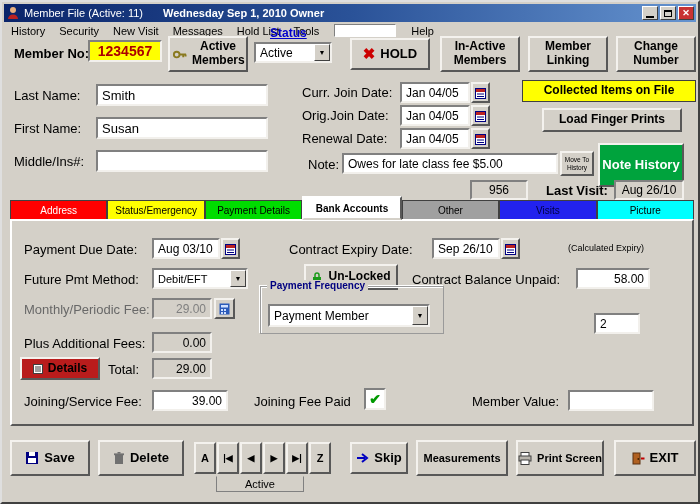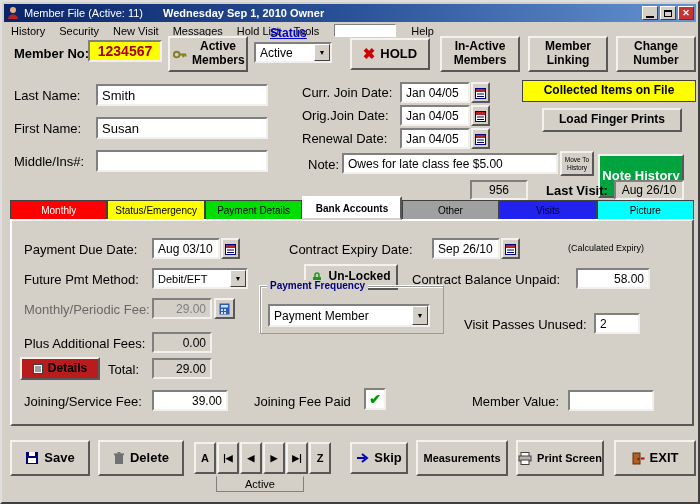--- a/index.html
+++ b/index.html
@@ -154,31 +154,31 @@
         <line x1="2" y1="7" x2="9" y2="7" stroke="#000080"></line>
         <line x1="2" y1="9.5" x2="9" y2="9.5" stroke="#000080"></line>
       </svg>
   </div>
 
   <span class="lbl" style="left:306px;top:155px;">Note:</span>
   <div class="sunken" style="left:340px;top:151px;width:216px;height:21px;">Owes for late class fee $5.00</div>
   <div class="btn tiny" style="left:558px;top:149px;width:34px;height:25px;padding:1px;">
     <span style="white-space:normal">Move To History</span>
   </div>
-  <div class="btn" style="left: 596px; top: 152px; width: 86px; height: 44px; color: rgb(255, 255, 255); font-size: 13px; background: rgb(0, 163, 61);">
+  <div class="btn" style="left: 596px; top: 141px; width: 86px; height: 44px; color: rgb(255, 255, 255); font-size: 13px; background: rgb(0, 163, 61);">
     <span>Note History</span>
   </div>
 
   <span class="lbl b" style="left:371px;top:181px;margin-top:32px;">Total Visits:</span>
   <div class="sunken flat center" style="left:468px;top:178px;width:58px;height:20px;">956</div>
   <span class="lbl b" style="left:544px;top:181px;">Last Visit:</span>
   <div class="sunken flat center" style="left:612px;top:178px;width:70px;height:20px;">Aug 26/10</div>
 
   <div class="tabs">
-    <div class="tab" style="background: rgb(255, 0, 0); color: rgb(255, 255, 255);">Monthly</div>
+    <div class="tab" style="background: rgb(255, 0, 0); color: rgb(255, 255, 255);">Address</div>
     <div class="tab" style="background: rgb(255, 255, 0); color: rgb(0, 0, 0);">Status/Emergency</div>
     <div class="tab" style="background: rgb(0, 221, 0); color: rgb(0, 0, 0);">Payment Details</div>
     <div class="tab active" style="background: rgb(255, 255, 255); color: rgb(0, 0, 0);">Bank Accounts</div>
     <div class="tab" style="background: rgb(160, 160, 160); color: rgb(0, 0, 0);">Other</div>
     <div class="tab" style="background: rgb(34, 34, 238); color: rgb(0, 0, 64);">Visits</div>
     <div class="tab" style="background: rgb(0, 255, 255); color: rgb(0, 0, 0);">Picture</div>
   </div>
 
   <div class="panel"></div>
 
@@ -236,21 +236,20 @@
   </div>
 
   <div class="groupbox" style="left:258px;top:284px;width:184px;height:48px;">
     <span class="legend">Payment Frequency</span>
   </div>
   <div class="combo" style="left:266px;top:302px;width:162px;height:23px;">
     <span class="combo-text">Payment Member</span>
     <span class="combo-arrow">▼</span>
   </div>
 
-  <span class="lbl" style="left:462px;top:315px;">Visit Passes Unused:</span>
   <div class="sunken" style="left:592px;top:311px;width:46px;height:21px;">2</div>
 
   <span class="lbl" style="left:22px;top:334px;">Plus Additional Fees:</span>
   <div class="sunken flat right" style="left:150px;top:330px;width:60px;height:21px;">0.00</div>
 
   <div class="btn" style="left: 18px; top: 355px; width: 80px; height: 23px; background: #b91c1c;">
     <svg width="10" height="10" viewBox="0 0 10 10">
         <rect x="0.5" y="0.5" width="9" height="9" fill="#fff" stroke="#404040"></rect>
         <line x1="2" y1="3" x2="8" y2="3" stroke="#404040"></line>
         <line x1="2" y1="5" x2="8" y2="5" stroke="#404040"></line>

